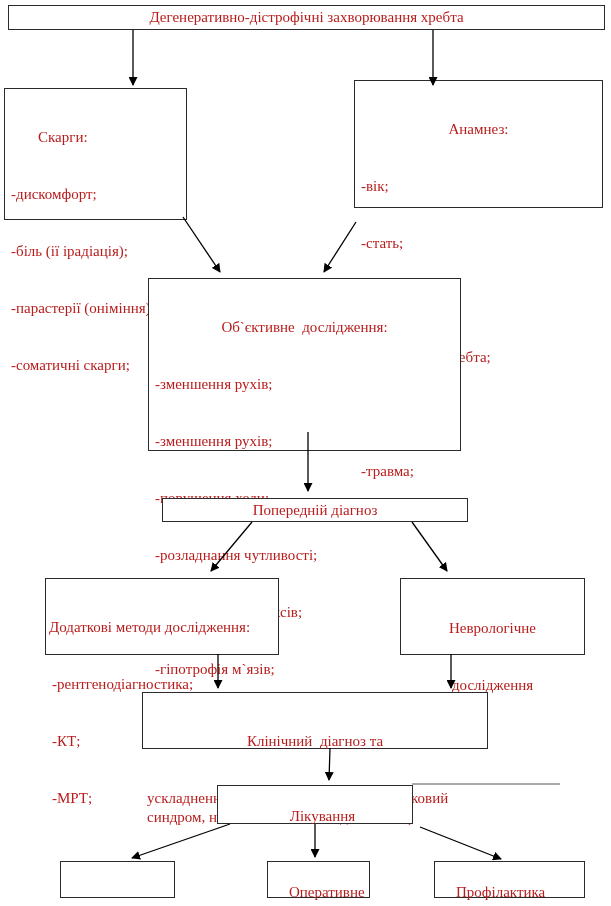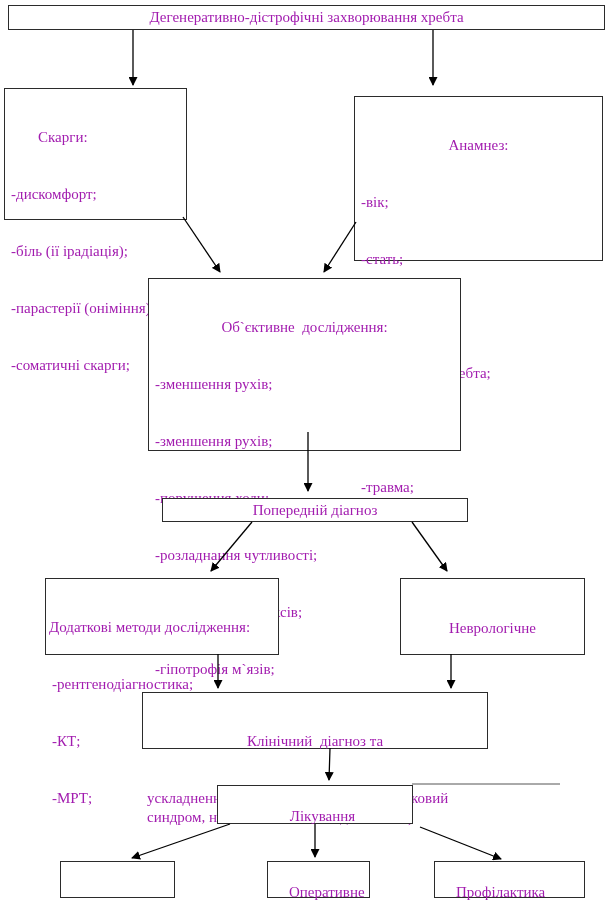--- a/index.html
+++ b/index.html
@@ -1,19 +1,19 @@
 <!DOCTYPE html>
 <html><head>
 <meta charset="utf-8">
 <style>
   html,body{margin:0;padding:0;background:#ffffff;}
   .canvas{
     position:relative;width:611px;height:906px;background:#ffffff;
     font-family:"Liberation Serif","DejaVu Serif",serif;
-    color:#a21caf;font-size:15px;overflow:hidden;
+    color:#b91c1c;font-size:15px;overflow:hidden;
   }
   .box{
     position:absolute;border:1px solid #2b2b2b;background:#ffffff;
     box-sizing:border-box;line-height:19px;white-space:pre-wrap;z-index:1;
   }
   .center-flex{display:flex;align-items:center;justify-content:center;text-align:center;}
   .bt{font-size:15px;}
   .bt.centered{text-align:center;}
   .bt.indent{padding-left:30px;}
   .bi{padding-left:3px;}
@@ -56,21 +56,21 @@
   </div>
 
   <div class="box list" style="left:4px;top:88px;width:183px;height:132px;">
     <div class="bt indent">Скарги:</div>
     <div class="bi">-дискомфорт;</div>
     <div class="bi">-біль (ії ірадіація);</div>
     <div class="bi">-парастерії (оніміння);</div>
     <div class="bi">-соматичні скарги;</div>
   </div>
 
-  <div class="box list" style="left:354px;top:96px;width:249px;height:165px;font-family:Liberation Serif, serif;">
+  <div class="box list" style="left:354px;top:80px;width:249px;height:128px;font-family:Liberation Serif, serif;">
     <div class="bt centered">Анамнез:</div>
     <div class="bi">-вік;</div>
     <div class="bi">-стать;</div>
     <div class="bi">-телосложение;</div>
     <div class="bi">-деформація хребта;</div>
     <div class="bi">-велика вага;</div>
     <div class="bi">-травма;</div>
   </div>
 
   <div class="box list" style="left:148px;top:278px;width:313px;height:173px;">
@@ -90,20 +90,21 @@
 
   <div class="box list" style="left:45px;top:578px;width:234px;height:77px;">
     <div class="bt">Додаткові методи дослідження:</div>
     <div class="bi">-рентгенодіагностика;</div>
     <div class="bi">-КТ;</div>
     <div class="bi">-МРТ;</div>
   </div>
 
   <div class="box top-text" style="left:400px;top:578px;width:185px;height:77px;">
     <div>Неврологічне</div>
+    <div>дослідження</div>
   </div>
 
   <div class="box" style="left:142px;top:692px;width:346px;height:57px;padding:1px 4px;">
     <div class="bt centered">Клінічний  діагноз та</div>
     <div>ускладнення (судові  розладнання, корешковий синдром, нестабільність, спондилолістез)</div>
   </div>
 
   <div class="box top-text" style="left:217px;top:785px;width:196px;height:39px;">
     <span>Лікування</span>
   </div>

